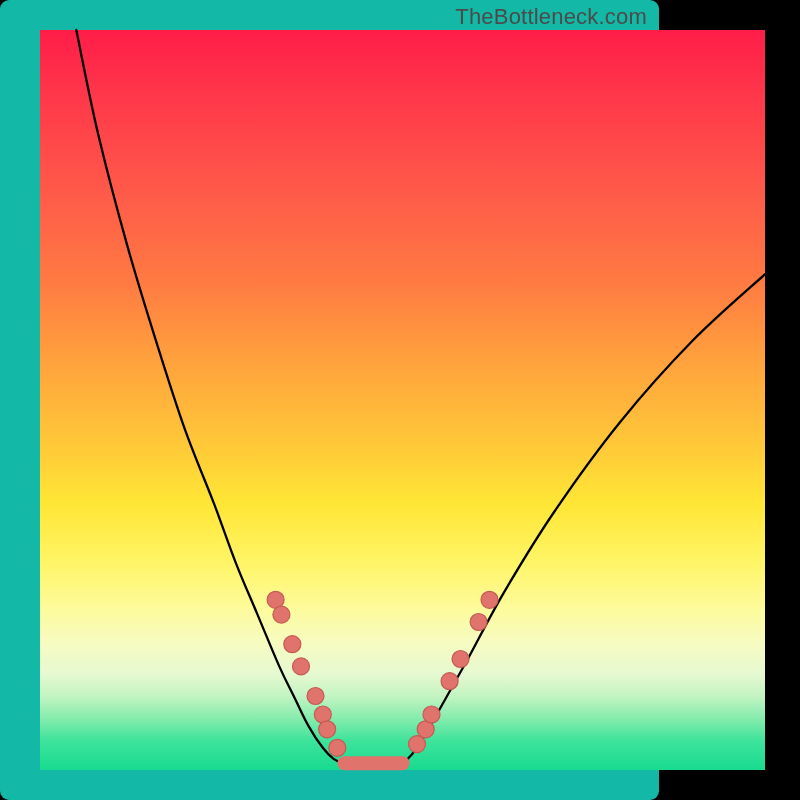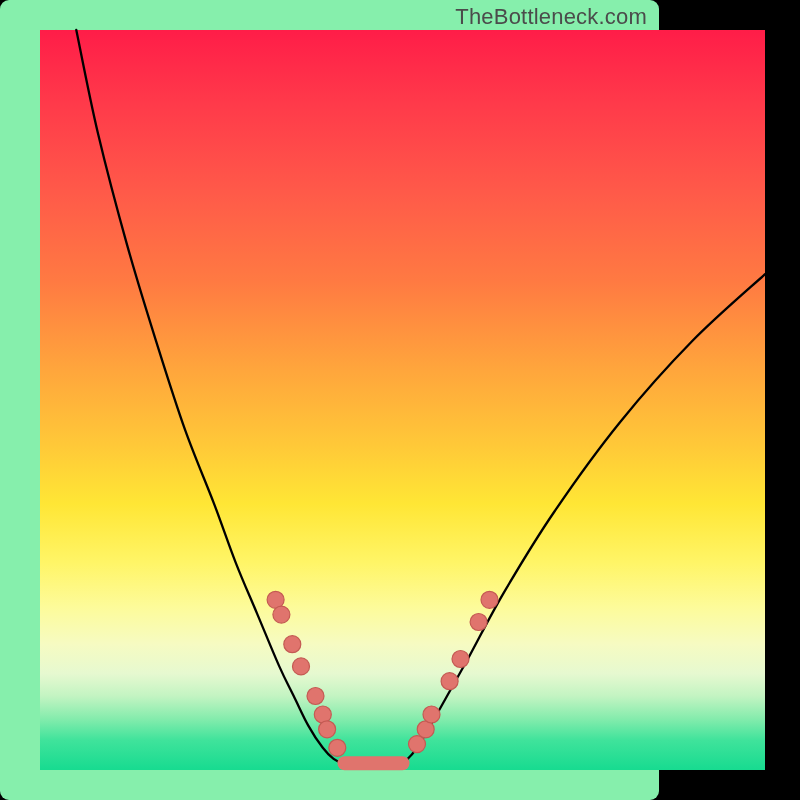--- a/index.html
+++ b/index.html
@@ -10,21 +10,21 @@
     background: #000000;
     overflow: hidden;
     font-family: Arial, Helvetica, sans-serif;
   }
   .frame {
     position: absolute;
     left: 0;
     top: 0;
     width: 659px;
     height: 800px;
-    background: #86efac;
+    background: #14b8a6;
     border-radius: 9px;
   }
   .plot {
     position: absolute;
     left: 40px;
     top: 30px;
     width: 725px;
     height: 740px;
     
     background: linear-gradient(

